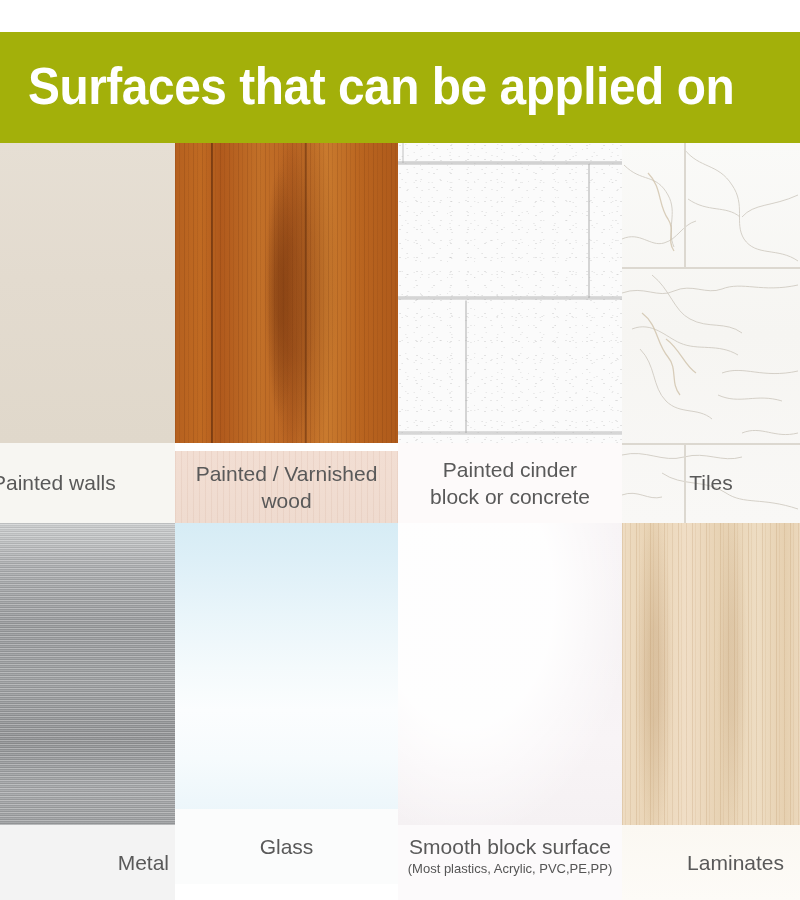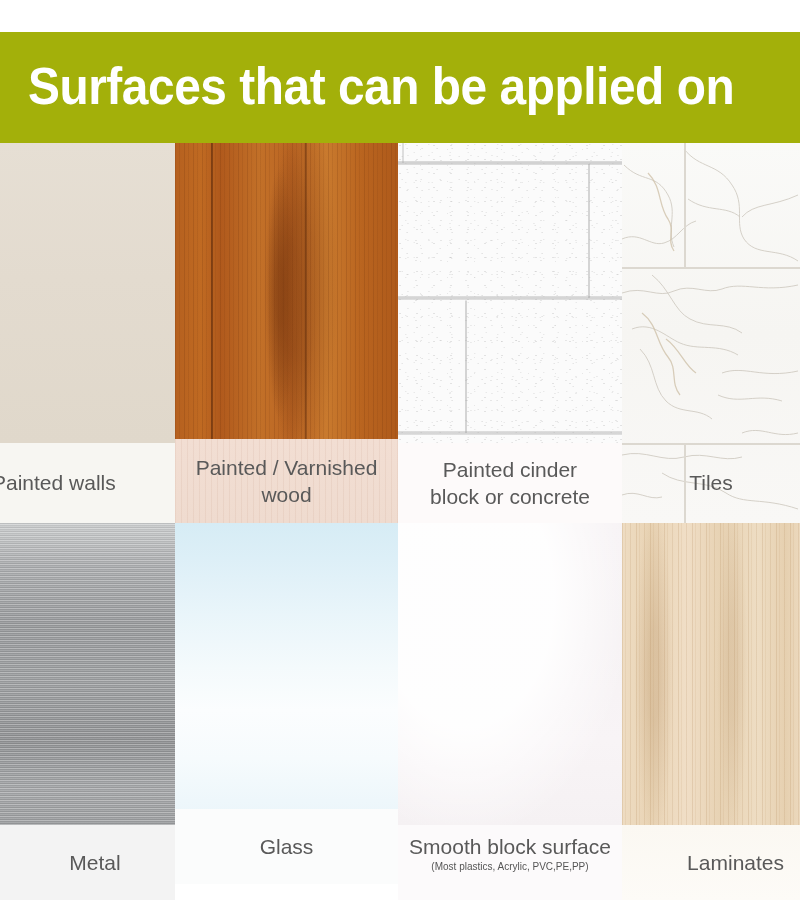--- a/index.html
+++ b/index.html
@@ -43,21 +43,21 @@
     display:flex;flex-direction:column;
     align-items:center;justify-content:center;
     text-align:center;
     color:#595959;
     font-size:21px;
     line-height:1.30;
     padding:0 6px;
     box-sizing:border-box;
   }
   .cap .sub{
-    font-size:10px;
+    font-size:13px;
     line-height:1.2;
     margin-top:1px;
     color:#555;
     white-space:nowrap;
   }
   .cap .main{white-space:pre-line;}
 
   
   
   #c-walls{left:0;top:0;width:175px;height:380px;}
@@ -92,21 +92,21 @@
       radial-gradient(ellipse 38px 250px at 52% 52%, rgba(120,55,15,.32) 0 22%, rgba(120,55,15,0) 62%),
       radial-gradient(ellipse 54px 280px at 57% 48%, rgba(120,55,15,.24) 0 26%, rgba(120,55,15,0) 66%),
       repeating-linear-gradient(90deg,
         rgba(110,50,12,.20) 0 1px,
         rgba(180,95,35,0) 1px 4px,
         rgba(110,50,12,.12) 4px 5px,
         rgba(180,95,35,0) 5px 9px),
       linear-gradient(90deg,#b5601f 0%,#c06a22 12%,#b0591c 20%,#c27028 38%,#bb6523 52%,#c97a2e 68%,#b9641f 84%,#ae5a1b 100%);
   }
   #c-wood .cap{
-    height:84px;
+    height:72px;
     background:
       repeating-linear-gradient(90deg,
         rgba(200,160,140,.16) 0 1px,
         rgba(255,255,255,0) 1px 6px),
       linear-gradient(180deg,#f2ded3 0%,#efdbcf 100%);
   }
 
   
   #c-block{left:398px;top:0;width:224px;height:380px;}
   #c-block .tex{
@@ -171,21 +171,21 @@
       repeating-linear-gradient(0deg,
         rgba(255,255,255,.30) 0 1px,
         rgba(0,0,0,.06) 1px 2px,
         rgba(255,255,255,.12) 2px 3px,
         rgba(0,0,0,.03) 3px 4px),
       linear-gradient(180deg,#c9cbcc 0%,#a9abad 14%,#96989a 34%,#9b9d9f 52%,#8e9092 72%,#a2a4a6 88%,#9a9c9e 100%);
   }
   #c-metal .cap{
     height:75px;
     background:#f3f3f3;
-    align-items:center;
+    align-items:flex-end;
     padding-left:21px;
   }
 
   
   #c-glass{left:175px;top:380px;width:223px;height:361px;}
   #c-glass .tex{
     height:302px;
     background:
       linear-gradient(180deg,
         #d6ecf5 0%,

